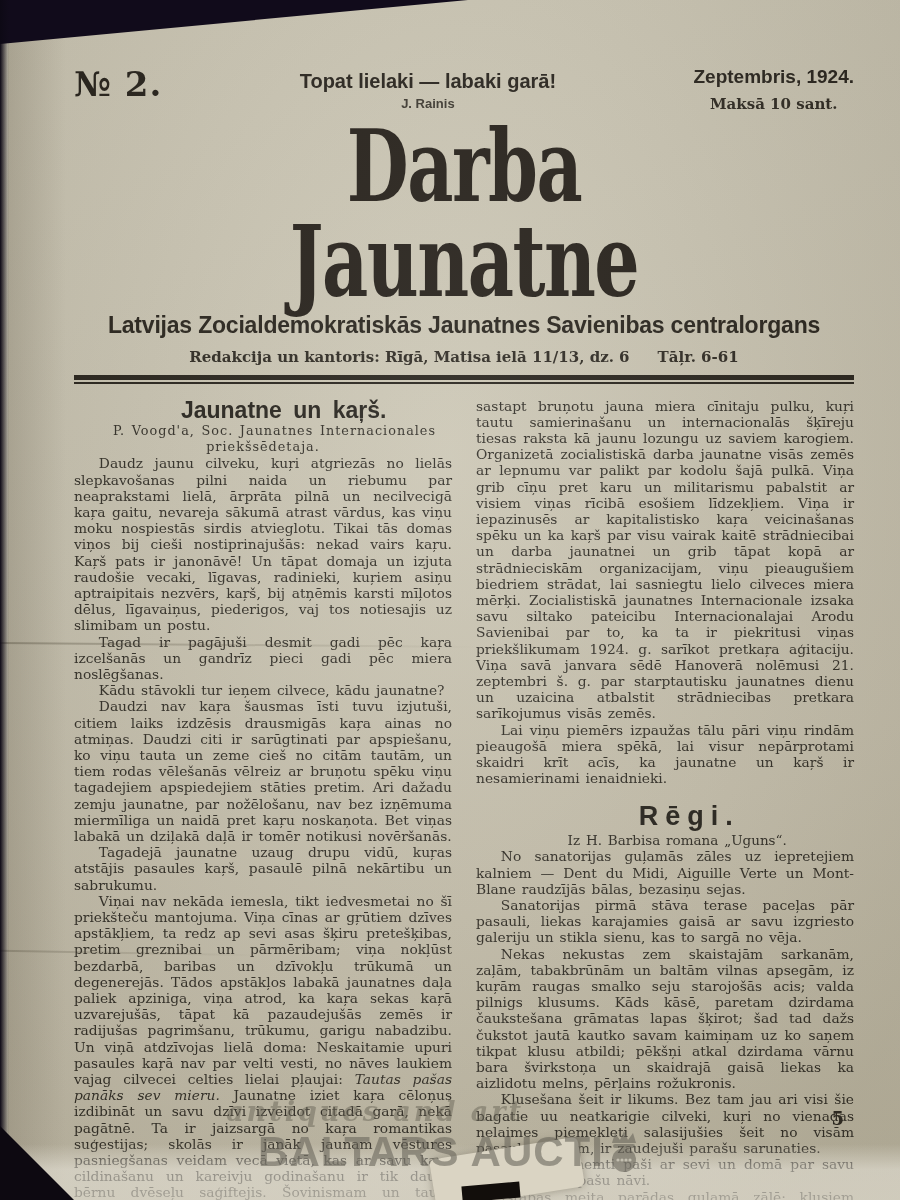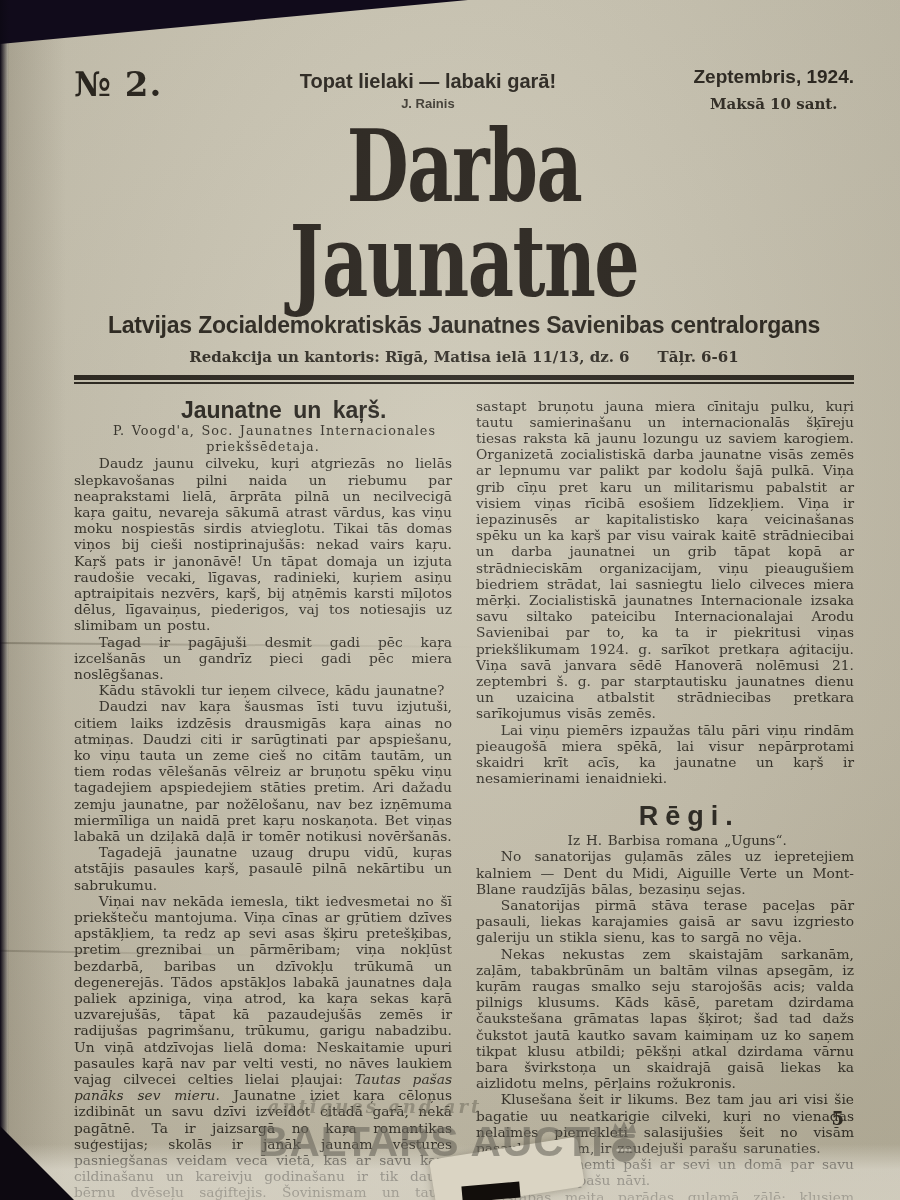--- a/index.html
+++ b/index.html
@@ -64,21 +64,21 @@
     font-size:23px;line-height:1.1;margin:0 0 5px 0;word-spacing:5px;color:#23201a;text-indent:0;}
   .art-byline{text-align:center;font-size:12.8px;letter-spacing:1px;margin:0 0 7px 0;text-indent:0;color:#2e2b24;}
   .art2-head{margin-top:16px;}
   .art2-title{text-align:center;font-family:"Liberation Sans",sans-serif;font-weight:bold;
     font-size:27px;letter-spacing:7px;margin:0 0 4px 0;color:#23201a;}
   .art2-sub{text-align:center;font-size:13.5px;margin:0 0 8px 0;text-indent:0;}
 
   .pagenum{position:absolute;right:56px;top:1108px;font-size:18px;font-weight:bold;color:#2a261f;}
 
   .wm{position:absolute;left:0;right:0;top:1096px;text-align:center;pointer-events:none;z-index:6;}
-  .wm-script{font-style:italic;font-weight:bold;font-size:18px;letter-spacing:3px;
+  .wm-script{font-style:italic;font-weight:bold;font-size:27px;letter-spacing:3px;
     color:rgba(106,101,88,.5);margin-right:150px;}
   .wm-main{display:flex;align-items:center;justify-content:center;gap:2px;margin-top:2px;
     font-family:"Liberation Sans",sans-serif;font-weight:bold;font-size:42px;line-height:1;
     color:rgba(104,100,89,.58);letter-spacing:1px;}
   .wm-icon-svg{display:block;}
 </style>
 </head>
 <body>
 
 <div class="scene">

